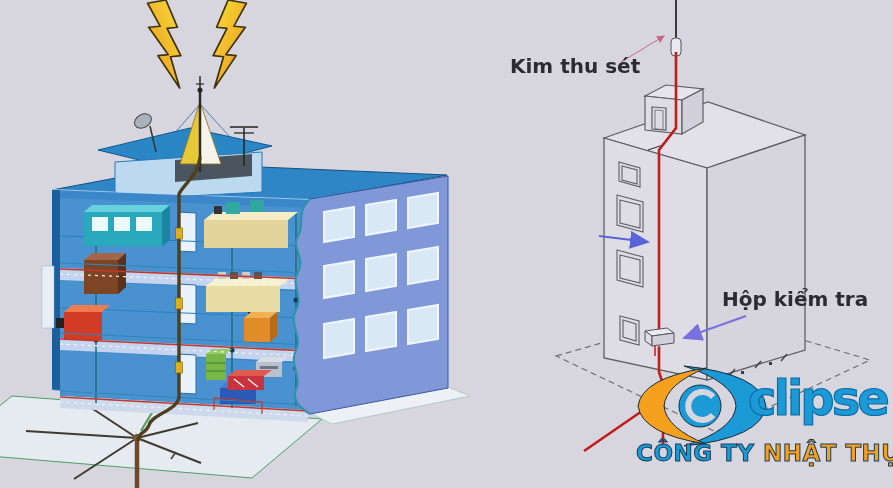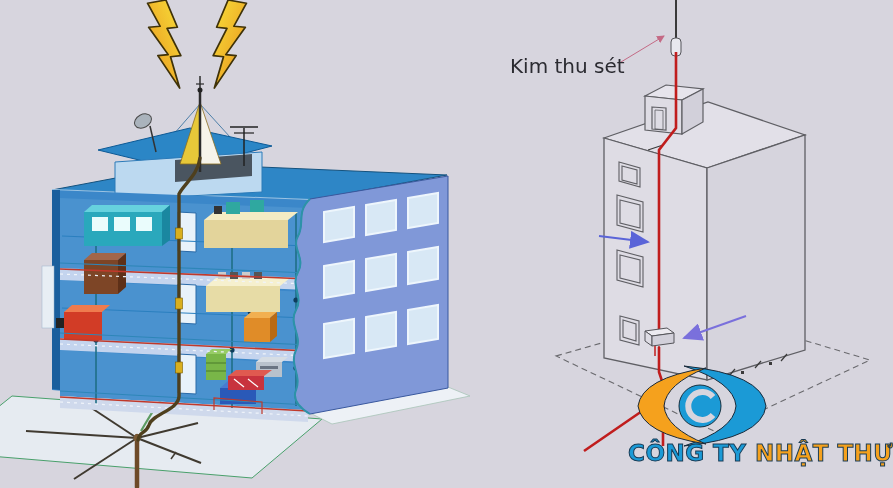--- a/index.html
+++ b/index.html
@@ -1,31 +1,31 @@
 <!DOCTYPE html>
 <html><head>
 <meta charset="utf-8">
 <style>
   html,body{margin:0;padding:0;background:#d7d5de;}
   .stage{position:relative;width:893px;height:488px;overflow:hidden;background:#d7d5de;
          font-family:"DejaVu Sans",sans-serif;}
   .art{position:absolute;left:0;top:0;}
-  .diagram-label{position:absolute;color:#2b2b31;font-weight:400;font-size:20px;
+  .diagram-label{position:absolute;color:#2b2b31;font-weight:700;font-size:20px;
                  white-space:nowrap;letter-spacing:0px;}
   #lbl-kim{left:510px;top:54px;}
   #lbl-day{left:501px;top:226px;}
   #lbl-hop{left:722px;top:287px;}
   #lbl-cuc{left:574px;top:438px;}
   .watermark{position:absolute;left:0;top:0;width:893px;height:488px;pointer-events:none;}
   .eye-svg{position:absolute;left:622px;top:358px;}
   .wm-clipse{position:absolute;left:748px;top:370px;font-size:48px;font-weight:700;
              color:#1b9ad6;letter-spacing:-3px;-webkit-text-stroke:1.2px #0d6ca6;}
   .wm-company{position:absolute;left:628px;top:440px;font-size:23px;font-weight:800;
               white-space:nowrap;letter-spacing:0.5px;-webkit-text-stroke:1px #173a54;}
-  .wm-co1{color:#1b9ad6;}
+  .wm-co1{color:#1b9ad6;margin-left:8px;}
   .wm-co2{color:#f5a11d;}
 </style>
 </head>
 <body>
 
 <div class="stage">
 
 <svg class="art" width="893" height="488" viewBox="0 0 893 488">
   <defs>
     <linearGradient id="boltGrad" x1="0" y1="0" x2="1" y2="1">
@@ -275,27 +275,29 @@
       <line x1="659" y1="346" x2="659" y2="356" stroke="#c01d1d" stroke-width="1.5"></line>
     </g>
 
     <line x1="621" y1="62" x2="664" y2="36" stroke="#c46a85" stroke-width="1" marker-end="url(#ah-pink)"></line>
     <line x1="599" y1="236" x2="648" y2="242" stroke="#5a64d8" stroke-width="2" marker-end="url(#ah-blue)"></line>
     <line x1="746" y1="316" x2="684" y2="338" stroke="#7a70dc" stroke-width="2" marker-end="url(#ah-purple)"></line>
   </g>
 </svg>
 
 <div class="diagram-label" id="lbl-kim">Kim thu sét</div>
+<div class="diagram-label" id="lbl-hop">Hộp kiểm tra</div>
 
 <div class="watermark">
   <svg class="eye-svg" width="150" height="95" viewBox="0 0 150 95">
     <path d="M62,8 Q140,16 144,48 Q140,80 62,88 Q112,72 114,48 Q112,24 62,8 Z" fill="#1b9ad6" stroke="#1a2a3a" stroke-width="1"></path>
     <path d="M84,10 Q20,20 16,48 Q20,76 84,86 Q44,70 42,48 Q44,26 84,10 Z" fill="#f5a11d" stroke="#1a2a3a" stroke-width="1"></path>
     <circle cx="78" cy="48" r="21" fill="#1b9ad6" stroke="#16303f" stroke-width="1"></circle>
     <path d="M91,39 A14,14 0 1 0 91,57" fill="none" stroke="#d7d5de" stroke-width="6"></path>
   </svg>
+  <span class="wm-clipse">clipse</span>
   <div class="wm-company">
     <span class="wm-co1">CÔNG TY</span>
     <span class="wm-co2">NHẬT THỰC</span>
   </div>
 </div>
 
 </div>
 
 </body></html>

